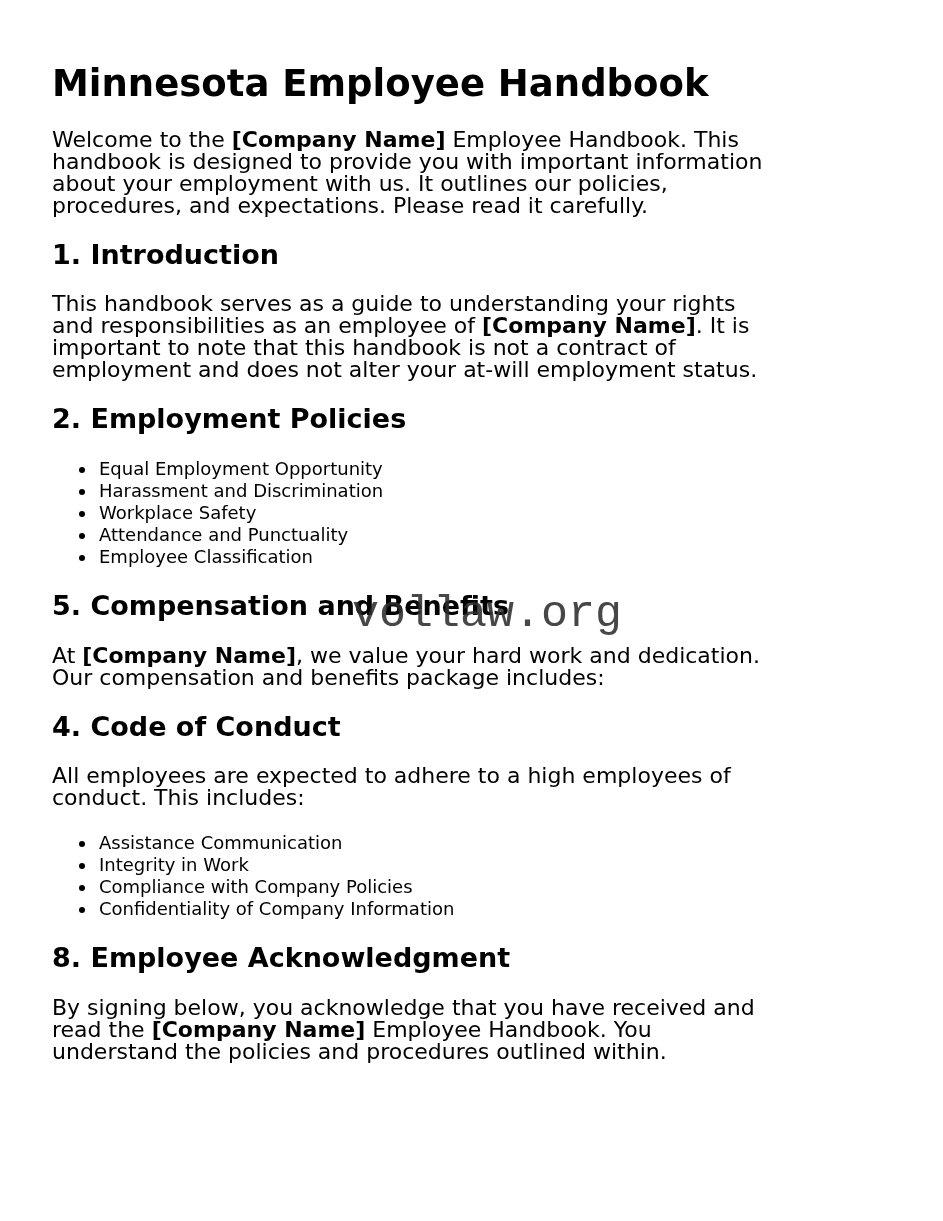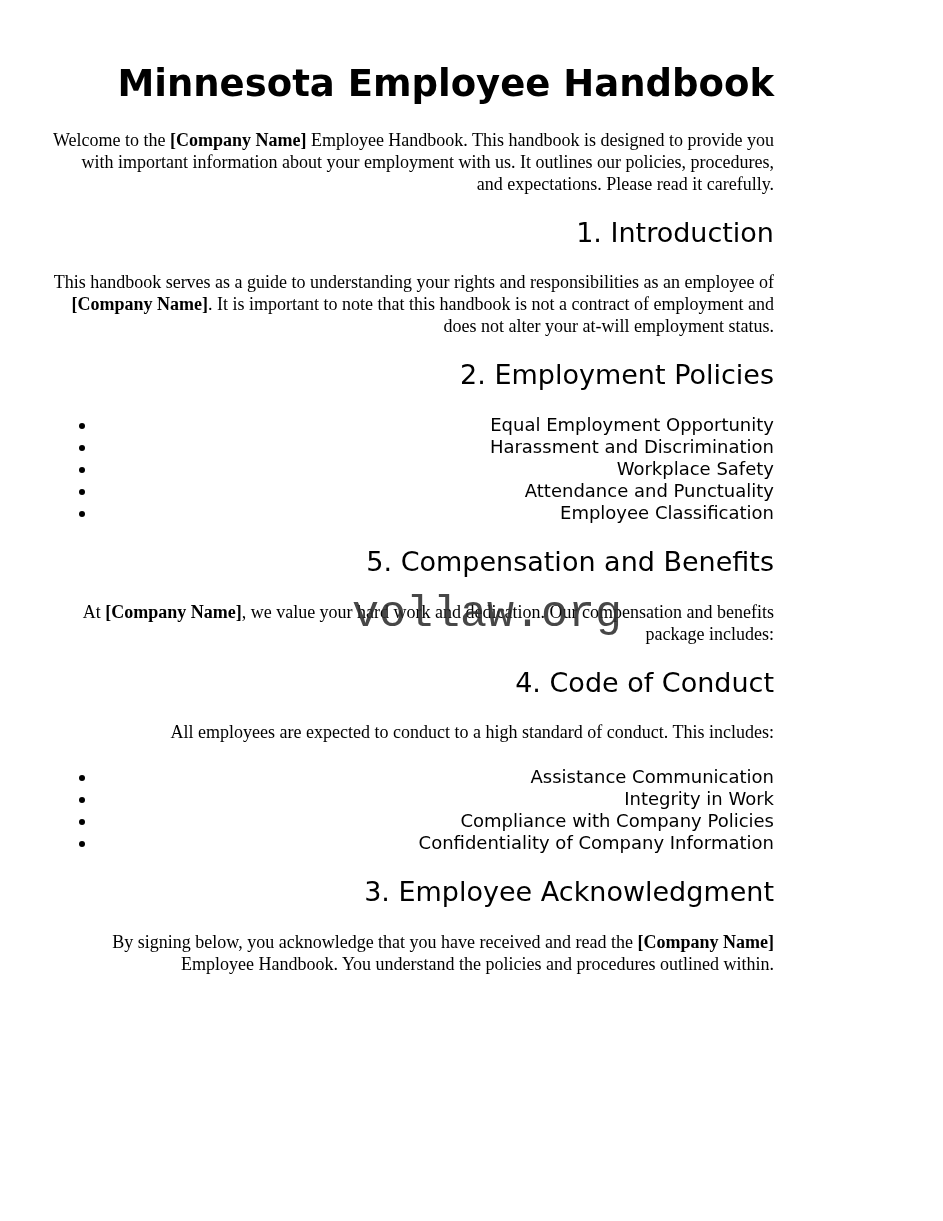--- a/index.html
+++ b/index.html
@@ -10,39 +10,37 @@
   body {
     width: 943px; height: 1221px;
     overflow: hidden;
     font-family: "DejaVu Sans", sans-serif;
     color: #000000;
   }
   .page {
     position: relative;
     width: 835px; height: 1221px;
     padding: 64px 61px 40px 52px;
-    text-align: right;
   }
   .doc-title {
     font-size: 37px;
     line-height: 1.1;
     font-weight: bold;
     margin: 0 0 24px 0;
     letter-spacing: 0px;
   }
   p.para {
-    font-size: 18px;
+    font-size: 22px;
     line-height: 22px;
     margin: 22px 0;
-    font-family: Liberation Serif, serif;
   }
   h2.sec-heading {
     font-size: 27px;
     line-height: 1.2;
-    font-weight: normal;
+    font-weight: bold;
     margin: 22px 0 22px 0;
   }
   ul.doc-list, ol.doc-list {
     font-size: 18px;
     line-height: 22px;
     margin: 23px 0 22px 0;
     padding-left: 45px;
   }
   ul.doc-list li, ol.doc-list li { padding-left: 2px; }
   .watermark {
@@ -85,29 +83,29 @@
     </ul>
   </section>
 
   <section>
     <h2 class="sec-heading">5. Compensation and Benefits</h2>
     <p class="para"><span>At </span><b>[Company Name]</b><span>, we value your hard work and dedication. Our compensation and benefits package includes:</span></p>
   </section>
 
   <section>
     <h2 class="sec-heading">4. Code of Conduct</h2>
-    <p class="para"><span>All employees are expected to conduct to a high standard of conduct. This includes:</span></p>
+    <p class="para"><span>All employees are expected to adhere to a high employees of conduct. This includes:</span></p>
     <ul class="doc-list">
       <li>Assistance Communication</li>
       <li>Integrity in Work</li>
       <li>Compliance with Company Policies</li>
       <li>Confidentiality of Company Information</li>
     </ul>
   </section>
 
   <section>
-    <h2 class="sec-heading">3. Employee Acknowledgment</h2>
+    <h2 class="sec-heading">8. Employee Acknowledgment</h2>
     <p class="para"><span>By signing below, you acknowledge that you have received and read the </span><b>[Company Name]</b><span> Employee Handbook. You understand the policies and procedures outlined within.</span></p>
   </section>
 
   <div class="watermark">vollaw.org</div>
 
 </div>
 
 </body></html>

